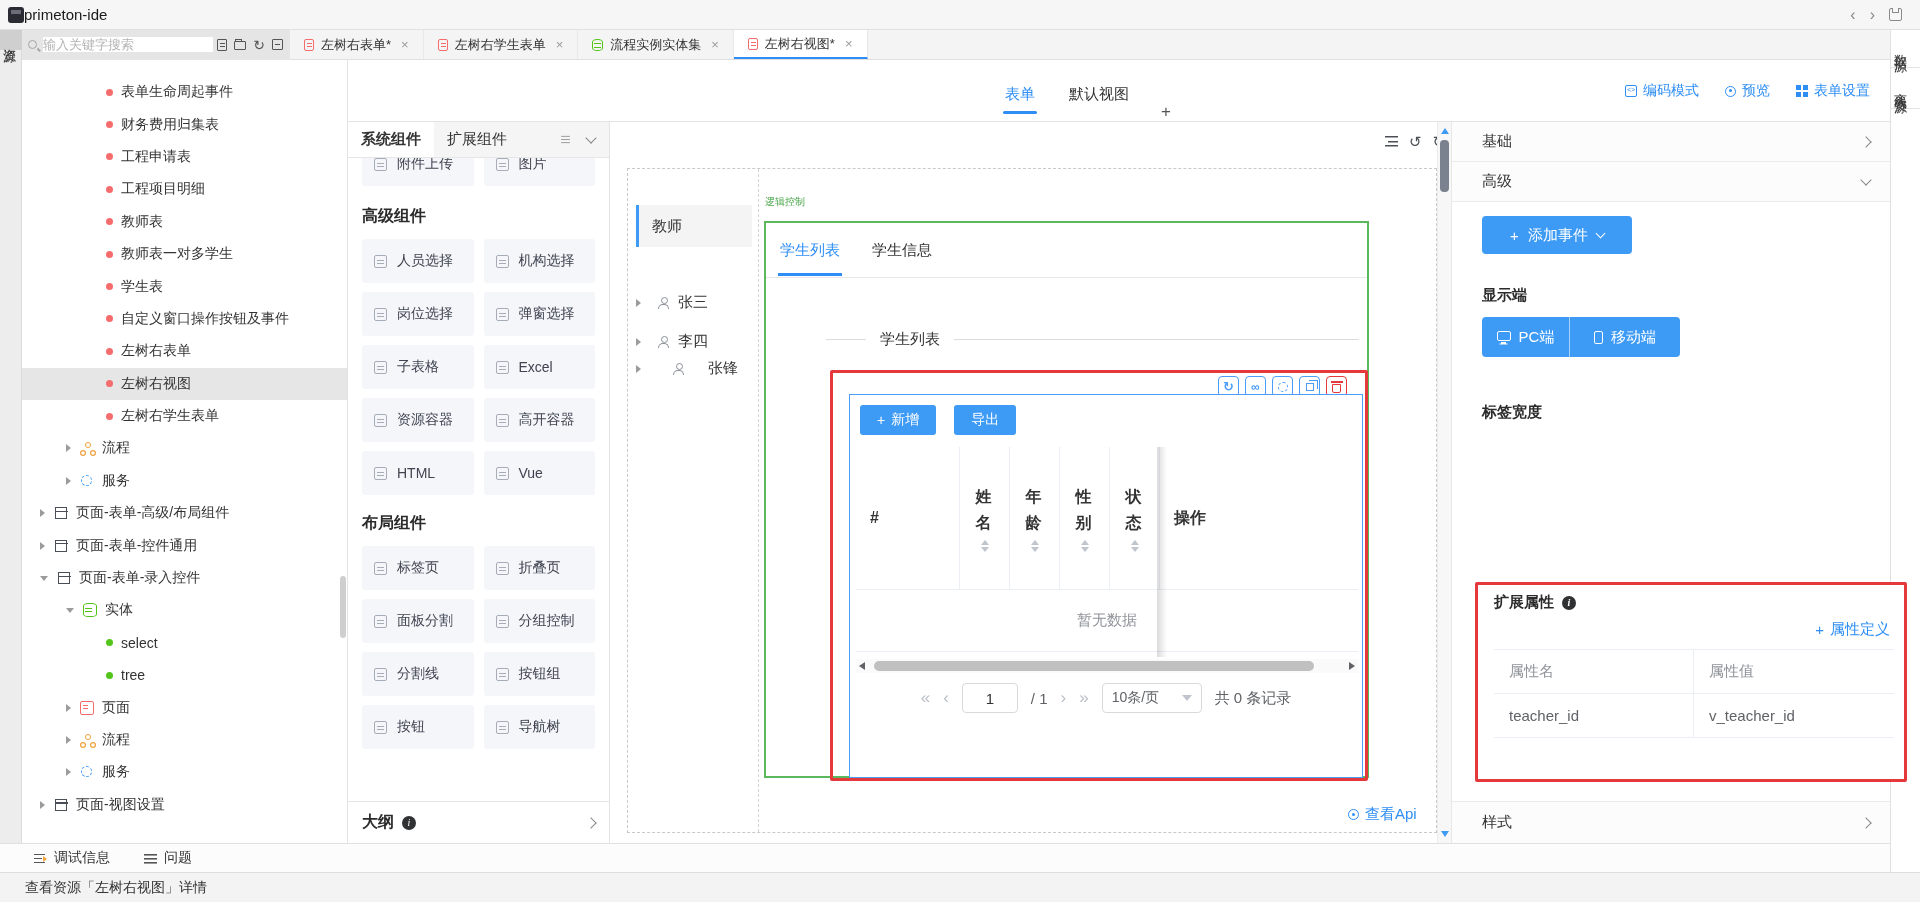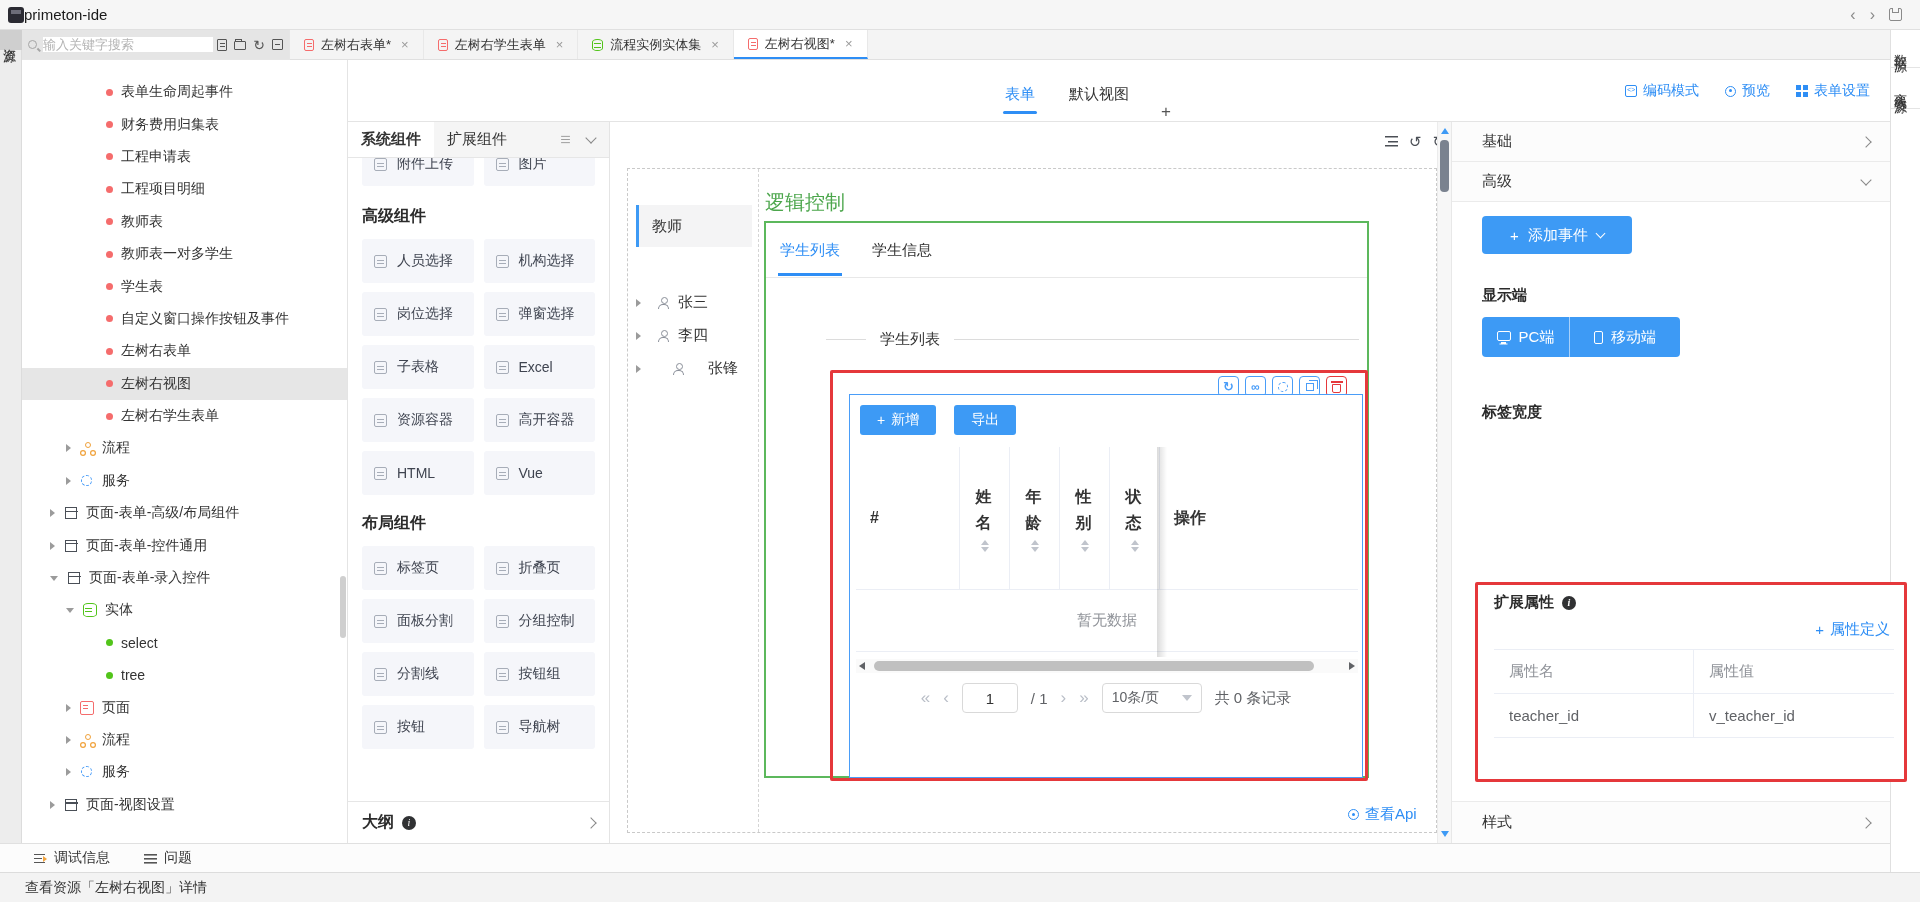--- a/index.html
+++ b/index.html
@@ -57,21 +57,21 @@
   .code-mode-icon { width:12px; height:12px; border:1.3px solid #2e8ef5; border-radius:2px; position:relative; }
   .code-mode-icon::before { content:"<>"; position:absolute; left:1px; top:0px; font-size:7px; color:#2e8ef5; }
   .preview-icon { width:11px; height:11px; border:1.4px solid #2e8ef5; border-radius:50%; position:relative; }
   .preview-icon::after { content:""; position:absolute; left:2.5px; top:2.5px; width:3px; height:3px; background:#2e8ef5; border-radius:50%; }
   .form-settings-icon { width:12px; height:12px; background:linear-gradient(#2e8ef5,#2e8ef5) 0 0/5px 5px no-repeat,linear-gradient(#2e8ef5,#2e8ef5) 7px 0/5px 5px no-repeat,linear-gradient(#2e8ef5,#2e8ef5) 0 7px/5px 5px no-repeat,linear-gradient(#2e8ef5,#2e8ef5) 7px 7px/5px 5px no-repeat; }
 
   
   #tree { left:22px; top:60px; width:326px; height:783px; background:#fff; border-right:1px solid #e4e4e4; padding-top:16px; overflow:hidden; position:absolute; }
   .trow { height:32.4px; display:flex; align-items:center; font-size:14px; color:#333; }
   .trow.sel { background:#e6e6e6; }
-  .trow.lv1 { padding-left:28px; } .trow.lv2 { padding-left:44px; } .trow.lv3 { padding-left:70px; }
+  .trow.lv1 { padding-left:18px; } .trow.lv2 { padding-left:44px; } .trow.lv3 { padding-left:70px; }
   .tarrow { width:14px; flex:none; display:inline-block; }
   .tarrow.none { visibility:hidden; }
   .tarrow.right { width:0; height:0; border-left:5px solid #9b9b9b; border-top:4px solid transparent; border-bottom:4px solid transparent; margin-right:9px; }
   .tarrow.down { width:0; height:0; border-top:5px solid #9b9b9b; border-left:4px solid transparent; border-right:4px solid transparent; margin-right:9px; }
   .tico { width:14px; height:14px; flex:none; margin-right:8px; position:relative; }
   .red-dot-icon { width:7px!important; height:7px!important; border-radius:50%; background:#f56c6c; margin-top:0; align-self:center; }
   .green-dot-icon { width:7px!important; height:7px!important; border-radius:50%; background:#52c41a; }
   .dotwrap { display:flex; align-items:center; justify-content:center; }
   .flow-icon::before { content:""; position:absolute; left:5px; top:1px; width:4px; height:4px; border:1.2px solid #f0a23c; border-radius:50%; box-shadow:-5px 8px 0 -1.2px #fff,-5px 8px 0 0 #f0a23c,5px 8px 0 -1.2px #fff,5px 8px 0 0 #f0a23c; }
   .service-gear-icon::before { content:""; position:absolute; left:1px; top:1px; width:9px; height:9px; border:1.6px dashed #4a9df8; border-radius:50%; }
@@ -118,21 +118,21 @@
   .cv-tools { position:absolute; left:775px; top:12px; display:flex; gap:11px; align-items:center; color:#4b4f56; }
   .outline-icon { width:13px; height:11px; background:linear-gradient(#4b4f56,#4b4f56) 0 0/13px 1.5px no-repeat,linear-gradient(#4b4f56,#4b4f56) 3px 4.5px/10px 1.5px no-repeat,linear-gradient(#4b4f56,#4b4f56) 0 9px/13px 1.5px no-repeat; }
   .uglyph { font-size:15px; line-height:1; }
   .dashedbox { position:absolute; left:17px; top:46px; width:810px; height:665px; border:1px dashed #c9c9c9; }
   .teacher-sel { position:absolute; left:8px; top:36px; width:116px; height:42px; background:#f4f4f5; border-left:3px solid #3d9af5; display:flex; align-items:center; padding-left:13px; font-size:15px; color:#333; font-weight:500; }
   .person-row { position:absolute; left:8px; height:33px; display:flex; align-items:center; gap:8px; font-size:15px; color:#333; }
   .person-icon { width:12px; height:12px; position:relative; }
   .person-icon::before { content:""; position:absolute; left:3px; top:0; width:5px; height:5px; border:1.2px solid #8a8f99; border-radius:50%; }
   .person-icon::after { content:""; position:absolute; left:0; bottom:0; width:9px; height:4px; border:1.2px solid #8a8f99; border-bottom:none; border-radius:5px 5px 0 0; }
   .vdash { position:absolute; left:130px; top:0; bottom:0; border-left:1px dashed #d5d5d5; }
-  .logic-label { position:absolute; left:137px; top:20px; font-size:20px; color:#4ca64c; }
+  .logic-label { position:absolute; left:137px; top:26px; font-size:10px; color:#4ca64c; }
   .greenbox { position:absolute; left:136px; top:52px; width:605px; height:557px; border:2px solid #5cb85c; background:#fff; }
   .gtabs { height:55px; border-bottom:1px solid #e8e8e8; display:flex; align-items:center; gap:28px; padding-left:12px; font-size:15px; color:#333; }
   .gtab { position:relative; padding:16px 2px; }
   .gtab.active { color:#2e8ef5; }
   .gtab.active::after { content:""; position:absolute; left:0; right:0; bottom:0; height:3px; background:#2e8ef5; }
   .gdivider { margin:52px 8px 0 60px; display:flex; align-items:center; gap:14px; font-size:15px; color:#333; }
   .gdivider .ln { height:1px; background:#dcdcdc; }
   .gdivider .ln.short { width:40px; }
   .gdivider .ln.long { flex:1; }
   .gb-rel { position:relative; width:100%; height:100%; }
@@ -524,21 +524,21 @@
   </div>
   <div class="dashedbox">
     <div class="teacher-sel">教师</div>
     <div id="people">
 
     <div class="person-row" style="top: 117px;">
           <span class="tarrow right"></span>
           <span class="person-icon"></span>
           <span>张三</span>
         </div>
-        <div class="person-row" style="top: 150px;">
+        <div class="person-row" style="top: 156px;">
           <span class="tarrow right"></span>
           <span class="person-icon"></span>
           <span>李四</span>
         </div>
         <div class="person-row" style="top: 183px; gap: 23px;">
           <span class="tarrow right"></span>
           <span class="person-icon"></span>
           <span>张锋</span>
         </div>
       </div>

